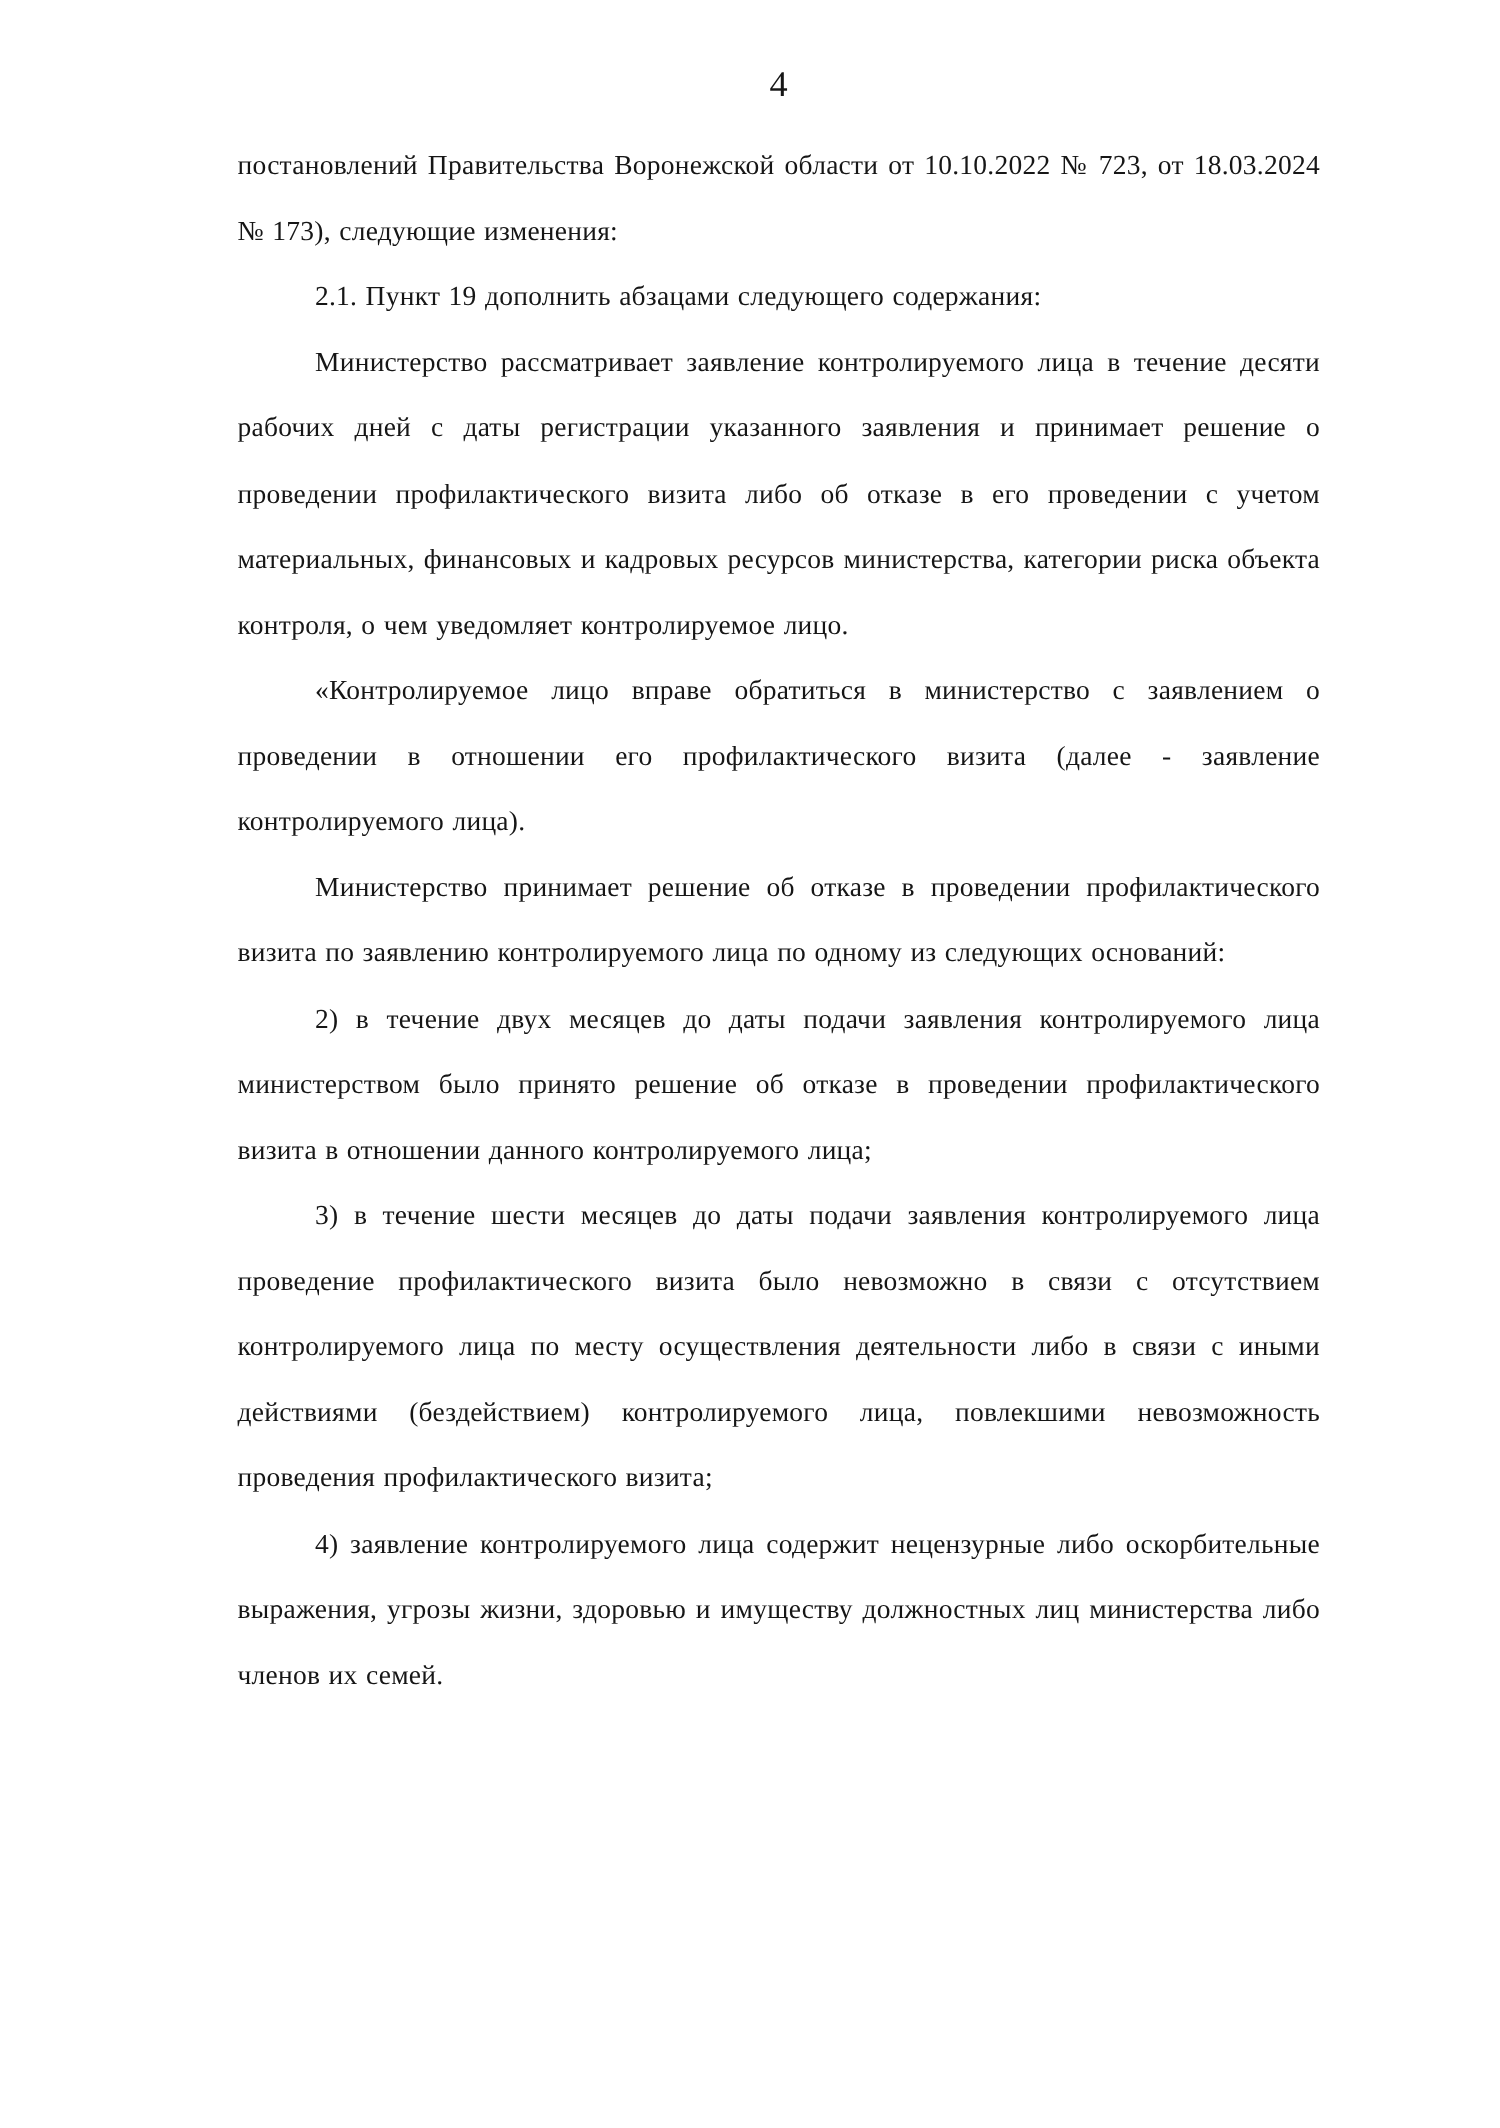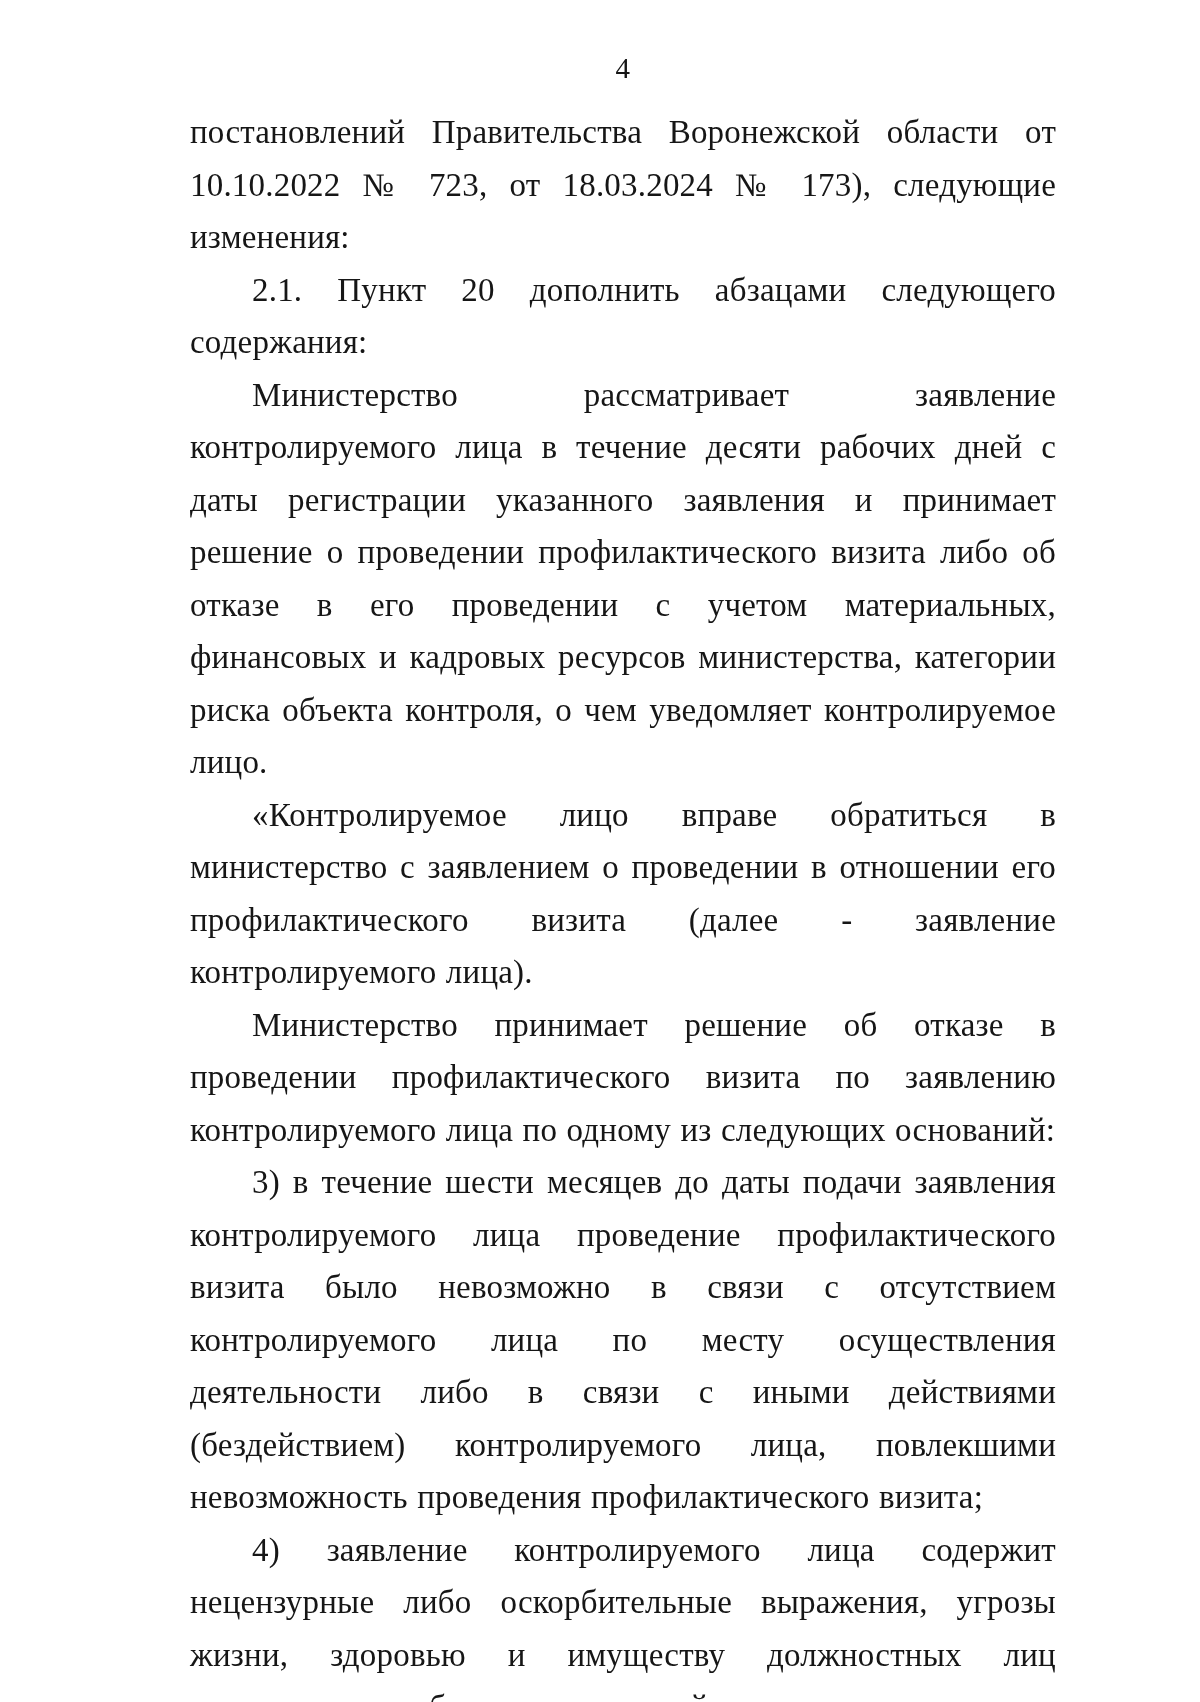--- a/index.html
+++ b/index.html
@@ -20,37 +20,38 @@
   }
   .page-number {
     text-align: center;
     font-size: 29px;
     line-height: 32px;
     margin: 0 0 22px 0;
     letter-spacing: 0.3px;
   }
   .content p.para {
     margin: 0;
-    font-size: 33px;
+    font-size: 22px;
     line-height: 52.5px;
     text-align: justify;
     letter-spacing: 0.2px;
     word-spacing: 1px;
   }
   .content p.para.indent {
     text-indent: 62px;
   }
 </style>
 </head>
 <body>
 
 <div class="page">
   <div class="page-number">4</div>
   <div class="content">
       <p class="para">постановлений Правительства Воронежской области от 10.10.2022 № 723, от 18.03.2024 № 173), следующие изменения:</p>
-      <p class="para indent">2.1. Пункт 20 дополнить абзацами следующего содержания:</p>
+      <p class="para indent">2.1. Пункт 19 дополнить абзацами следующего содержания:</p>
       <p class="para indent">Министерство рассматривает заявление контролируемого лица в течение десяти рабочих дней с даты регистрации указанного заявления и принимает решение о проведении профилактического визита либо об отказе в его проведении с учетом материальных, финансовых и кадровых ресурсов министерства, категории риска объекта контроля, о чем уведомляет контролируемое лицо.</p>
       <p class="para indent">«Контролируемое лицо вправе обратиться в министерство с заявлением о проведении в отношении его профилактического визита (далее - заявление контролируемого лица).</p>
       <p class="para indent">Министерство принимает решение об отказе в проведении профилактического визита по заявлению контролируемого лица по одному из следующих оснований:</p>
+      <p class="para indent">2) в течение двух месяцев до даты подачи заявления контролируемого лица министерством было принято решение об отказе в проведении профилактического визита в отношении данного контролируемого лица;</p>
       <p class="para indent">3) в течение шести месяцев до даты подачи заявления контролируемого лица проведение профилактического визита было невозможно в связи с отсутствием контролируемого лица по месту осуществления деятельности либо в связи с иными действиями (бездействием) контролируемого лица, повлекшими невозможность проведения профилактического визита;</p>
       <p class="para indent">4) заявление контролируемого лица содержит нецензурные либо оскорбительные выражения, угрозы жизни, здоровью и имуществу должностных лиц министерства либо членов их семей.</p>
     </div>
 </div>
 
 </body></html>

